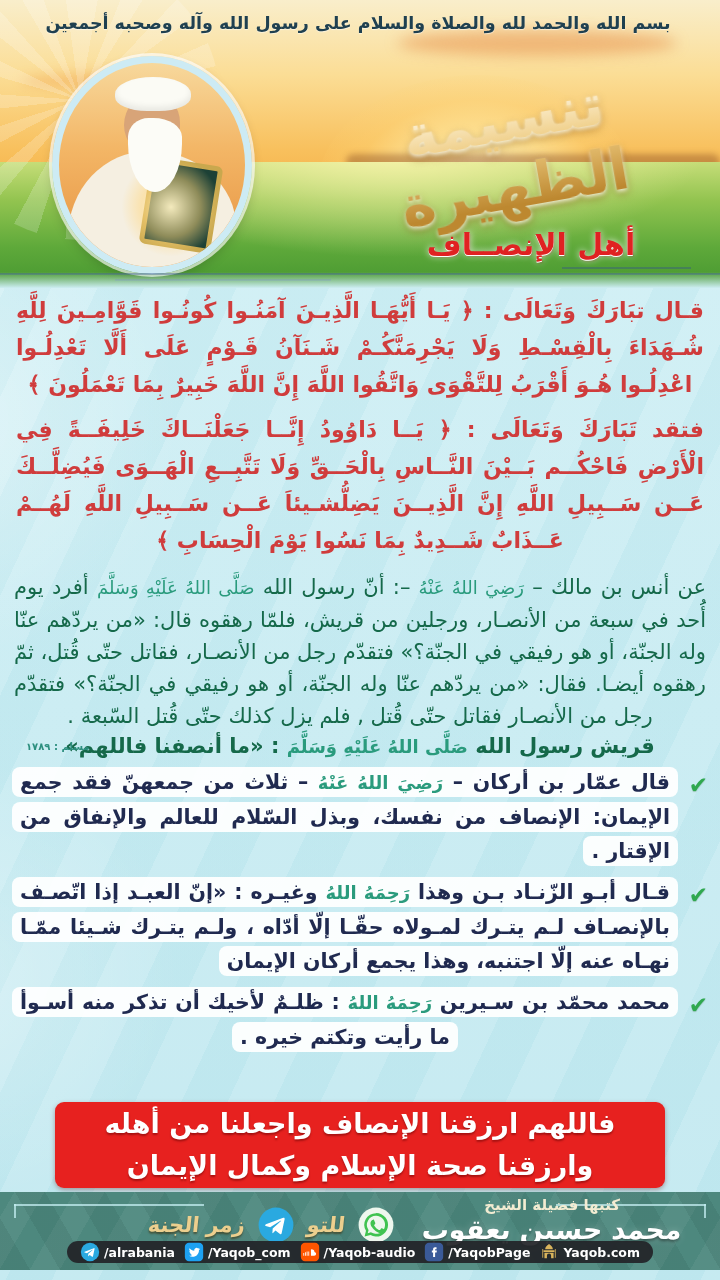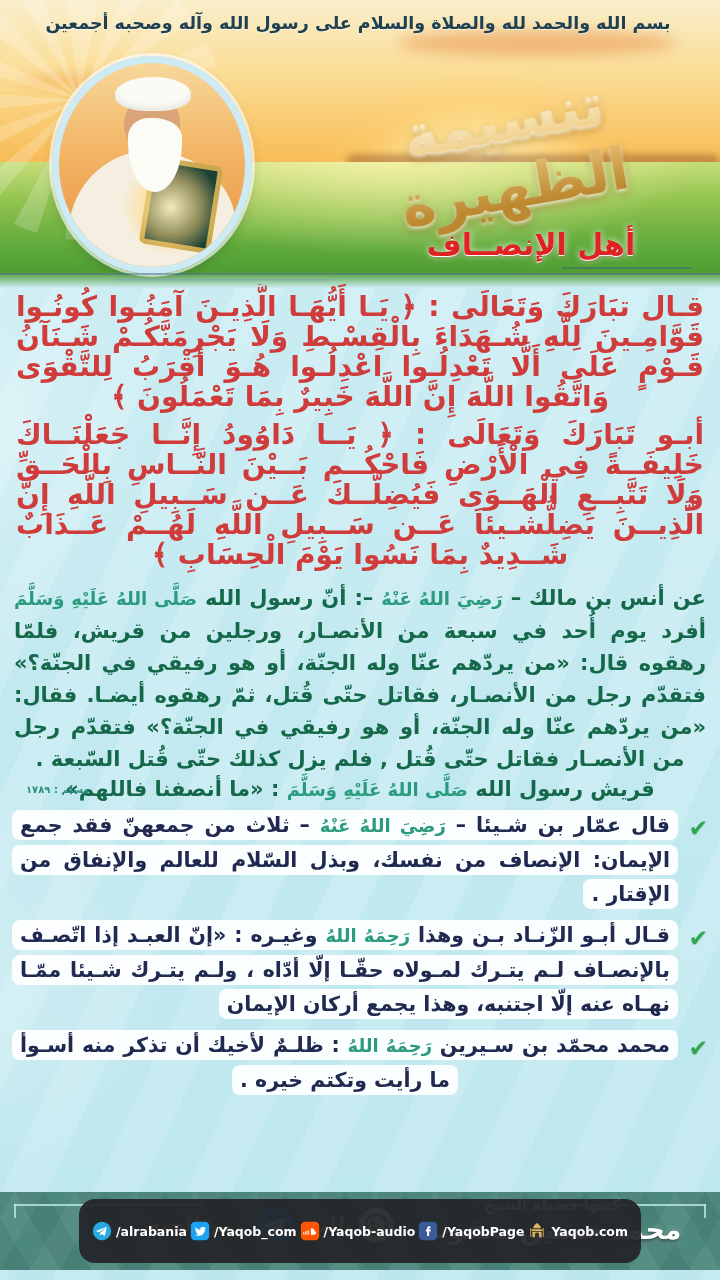--- a/index.html
+++ b/index.html
@@ -44,23 +44,23 @@
     background:linear-gradient(180deg,#fff8e6 8%,#eecb80 45%,#bd8830 88%);
     -webkit-background-clip:text;background-clip:text;color:transparent;-webkit-text-fill-color:transparent;
     filter:drop-shadow(0 2px 2px rgba(255,255,240,.85)) drop-shadow(0 3px 4px rgba(130,80,15,.45));}
   .section-title{position:absolute;right:64px;bottom:26px;width:250px;text-align:center;font-size:30px;font-weight:bold;
     color:#e02222;text-shadow:0 1px 0 #fff,0 0 7px rgba(255,255,255,.85),1px 2px 2px rgba(120,0,0,.3);}
   .sep1{position:absolute;left:0;right:0;bottom:13px;border-top:2px solid rgba(52,82,140,.45);}
   .sep2{position:absolute;left:16%;width:30%;bottom:7px;border-top:2px solid rgba(52,82,140,.40);}
   .sep3{position:absolute;right:4%;width:18%;bottom:19px;border-top:2px solid rgba(52,82,140,.40);}
   
   .content{position:absolute;top:284px;left:0;right:0;bottom:178px;padding:0 12px;overflow:hidden;}
-  .verse{font-size:28px;line-height:30px;font-weight:bold;color:#d03c3c;margin:8px 4px 0;
+  .verse{font-size:22px;line-height:37px;font-weight:bold;color:#d03c3c;margin:8px 4px 0;
     text-align:justify;text-align-last:center;}
-  .hadith{font-size:21px;line-height:32px;font-weight:bold;color:#15694a;margin:12px 2px 0;
+  .hadith{font-size:21px;line-height:32px;font-weight:normal;color:#15694a;margin:12px 2px 0;
     text-align:justify;text-align-last:center;}
   .honorific{color:#2a9b7d;font-size:18px;}
   .hadith-close{position:relative;margin-top:2px;text-align:center;font-size:21px;font-weight:bold;color:#15694a;}
   .hadith-ref{position:absolute;left:14px;top:7px;font-size:10px;font-weight:bold;color:#2d8f7f;}
   .quote{position:relative;margin:7px 0 7px;padding-right:30px;font-size:20.5px;line-height:34px;font-weight:bold;
     color:#202a50;text-align:justify;text-align-last:right;}
   .quote.center-last{text-align-last:center;}
   .quote .check{position:absolute;right:0;top:3px;color:#2fa84f;font-size:23px;text-shadow:0 1px 1px rgba(0,80,0,.25);}
   .quote .hl{background:rgba(255,255,255,.93);padding:3px 8px;border-radius:8px;
     -webkit-box-decoration-break:clone;box-decoration-break:clone;}
@@ -76,22 +76,22 @@
       #4d887e;}
   .fb-line{position:absolute;border-top:2px solid rgba(196,238,242,.75);}
   .fb-l1{left:14px;top:12px;width:190px;} .fb-l2{left:14px;top:12px;height:14px;border-top:none;border-left:2px solid rgba(196,238,242,.75);}
   .fb-r1{right:14px;top:12px;width:150px;} .fb-r2{right:14px;top:12px;height:14px;border-top:none;border-right:2px solid rgba(196,238,242,.75);}
   .f-written{position:absolute;right:100px;top:4px;color:#f3ecd2;font-size:15px;font-weight:bold;}
   .f-author{position:absolute;right:38px;top:22px;color:#fff;font-size:27px;font-weight:bold;transform:skewX(-5deg);
     text-shadow:0 2px 3px rgba(0,0,0,.4),0 0 8px rgba(255,255,255,.25);}
   .f-channels{position:absolute;left:148px;top:14px;display:flex;align-items:center;gap:12px;direction:ltr;}
   .gold-cal{color:#eccf8e;font-size:21px;font-weight:bold;transform:skewX(-6deg);text-shadow:0 2px 2px rgba(60,40,0,.55);}
   .ch-icon{width:38px;height:38px;}
-  .f-pill{position:absolute;left:50%;transform:translateX(-50%);bottom:7px;display:flex;align-items:center;gap:3px;
-    background:rgba(34,35,40,.93);border-radius:16px;padding:22px 13px;direction:ltr;white-space:nowrap;}
+  .f-pill{position:absolute;left:50%;transform:translateX(-50%);bottom:7px;display:flex;align-items:center;gap:9px;
+    background:rgba(34,35,40,.93);border-radius:16px;padding:1px 13px;direction:ltr;white-space:nowrap;}
   .chip{display:flex;align-items:center;gap:4px;}
   .chip svg{width:20px;height:20px;display:block;}
   .chip .handle{color:#fff;font-size:12.5px;font-weight:bold;font-family:"DejaVu Sans",sans-serif;}
 </style>
 </head>
 <body>
 
 <div class="page">
 
   <div class="header">
@@ -119,46 +119,50 @@
     <div class="sep1"></div>
     <div class="sep2"></div>
     <div class="sep3"></div>
     <div class="header-fade"></div>
   </div>
 
   <div class="content">
 
     <p class="verse"><span>قـال تبَارَكَ وَتَعَالَى : </span><span>﴿ يَـا أَيُّهَـا الَّذِيـنَ آمَنُـوا كُونُـوا قَوَّامِـينَ لِلَّهِ شُـهَدَاءَ بِالْقِسْـطِ وَلَا يَجْرِمَنَّكُـمْ شَـنَآنُ قَـوْمٍ عَلَى أَلَّا تَعْدِلُـوا اعْدِلُـوا هُـوَ أَقْرَبُ لِلتَّقْوَى وَاتَّقُوا اللَّهَ إِنَّ اللَّهَ خَبِيرٌ بِمَا تَعْمَلُونَ ﴾</span></p>
 
-    <p class="verse"><span>أبـو تَبَارَكَ وَتَعَالَى : </span><span>﴿ يَــا دَاوُودُ إِنَّــا جَعَلْنَــاكَ خَلِيفَــةً فِي الْأَرْضِ فَاحْكُــم بَــيْنَ النَّــاسِ بِالْحَــقِّ وَلَا تَتَّبِــعِ الْهَــوَى فَيُضِلَّــكَ عَــن سَــبِيلِ اللَّهِ إِنَّ الَّذِيــنَ يَضِلُّشـيئاَ عَــن سَــبِيلِ اللَّهِ لَهُــمْ عَــذَابٌ شَــدِيدٌ بِمَا نَسُوا يَوْمَ الْحِسَابِ ﴾</span></p>
+    <p class="verse"><span>فتقد تَبَارَكَ وَتَعَالَى : </span><span>﴿ يَــا دَاوُودُ إِنَّــا جَعَلْنَــاكَ خَلِيفَــةً فِي الْأَرْضِ فَاحْكُــم بَــيْنَ النَّــاسِ بِالْحَــقِّ وَلَا تَتَّبِــعِ الْهَــوَى فَيُضِلَّــكَ عَــن سَــبِيلِ اللَّهِ إِنَّ الَّذِيــنَ يَضِلُّشـيئاَ عَــن سَــبِيلِ اللَّهِ لَهُــمْ عَــذَابٌ شَــدِيدٌ بِمَا نَسُوا يَوْمَ الْحِسَابِ ﴾</span></p>
 
     <p class="hadith"><span>عن أنس بن مالك – </span><span class="honorific">رَضِيَ اللهُ عَنْهُ</span><span> –: أنّ رسول الله </span><span class="honorific">صَلَّى اللهُ عَلَيْهِ وَسَلَّمَ</span><span> أفرد يوم أُحد في سبعة من الأنصـار، ورجلين من قريش، فلمّا رهقوه قال: «من يردّهم عنّا وله الجنّة، أو هو رفيقي في الجنّة؟» فتقدّم رجل من الأنصـار، فقاتل حتّى قُتل، ثمّ رهقوه أيضـا. فقال: «من يردّهم عنّا وله الجنّة، أو هو رفيقي في الجنّة؟» فتقدّم رجل من الأنصـار فقاتل حتّى قُتل , فلم يزل كذلك حتّى قُتل السّبعة .</span></p>
 
     <div class="hadith-close">
       <span>قريش رسول الله </span><span class="honorific">صَلَّى اللهُ عَلَيْهِ وَسَلَّمَ</span><span> : «ما أنصفنا فاللهم»</span>
       <span class="hadith-ref">مسلم : ١٧٨٩</span>
     </div>
 
     <div class="quote">
       <span class="check">✔</span>
-      <span class="hl"><span>قال عمّار بن شـيئا – </span><span class="honorific">رَضِيَ اللهُ عَنْهُ</span><span> – ثلاث من جمعهنّ فقد جمع الإيمان: الإنصاف من نفسك، وبذل السّلام للعالم والإنفاق من الإقتار .</span></span>
+      <span class="hl"><span>قال عمّار بن أركان – </span><span class="honorific">رَضِيَ اللهُ عَنْهُ</span><span> – ثلاث من جمعهنّ فقد جمع الإيمان: الإنصاف من نفسك، وبذل السّلام للعالم والإنفاق من الإقتار .</span></span>
     </div>
 
     <div class="quote">
       <span class="check">✔</span>
       <span class="hl"><span>قـال أبـو الزّنـاد بـن وهذا </span><span class="honorific">رَحِمَهُ اللهُ</span><span> وغيـره : «إنّ العبـد إذا اتّصـف بالإنصـاف لـم يتـرك لمـولاه حقّـا إلّا أدّاه ، ولـم يتـرك شـيئا ممّـا نهـاه عنه إلّا اجتنبه، وهذا يجمع أركان الإيمان</span></span>
     </div>
 
     <div class="quote center-last">
       <span class="check">✔</span>
       <span class="hl"><span>محمد محمّد بن سـيرين </span><span class="honorific">رَحِمَهُ اللهُ</span><span> : ظلـمٌ لأخيك أن تذكر منه أسـوأ ما رأيت وتكتم خيره .</span></span>
     </div>
 
   </div>
 
+  <div class="banner">
+    <div>فاللهم ارزقنا الإنصاف واجعلنا من أهله</div>
+    <div>وارزقنا صحة الإسلام وكمال الإيمان</div>
+  </div>
 
   <div class="footer">
     <div class="fb-line fb-l1"></div>
     <div class="fb-line fb-l2"></div>
     <div class="fb-line fb-r1"></div>
     <div class="fb-line fb-r2"></div>
 
     <div class="f-written">كتبها فضيلة الشيخ</div>
     <div class="f-author">محمد حسين يعقوب</div>
 

